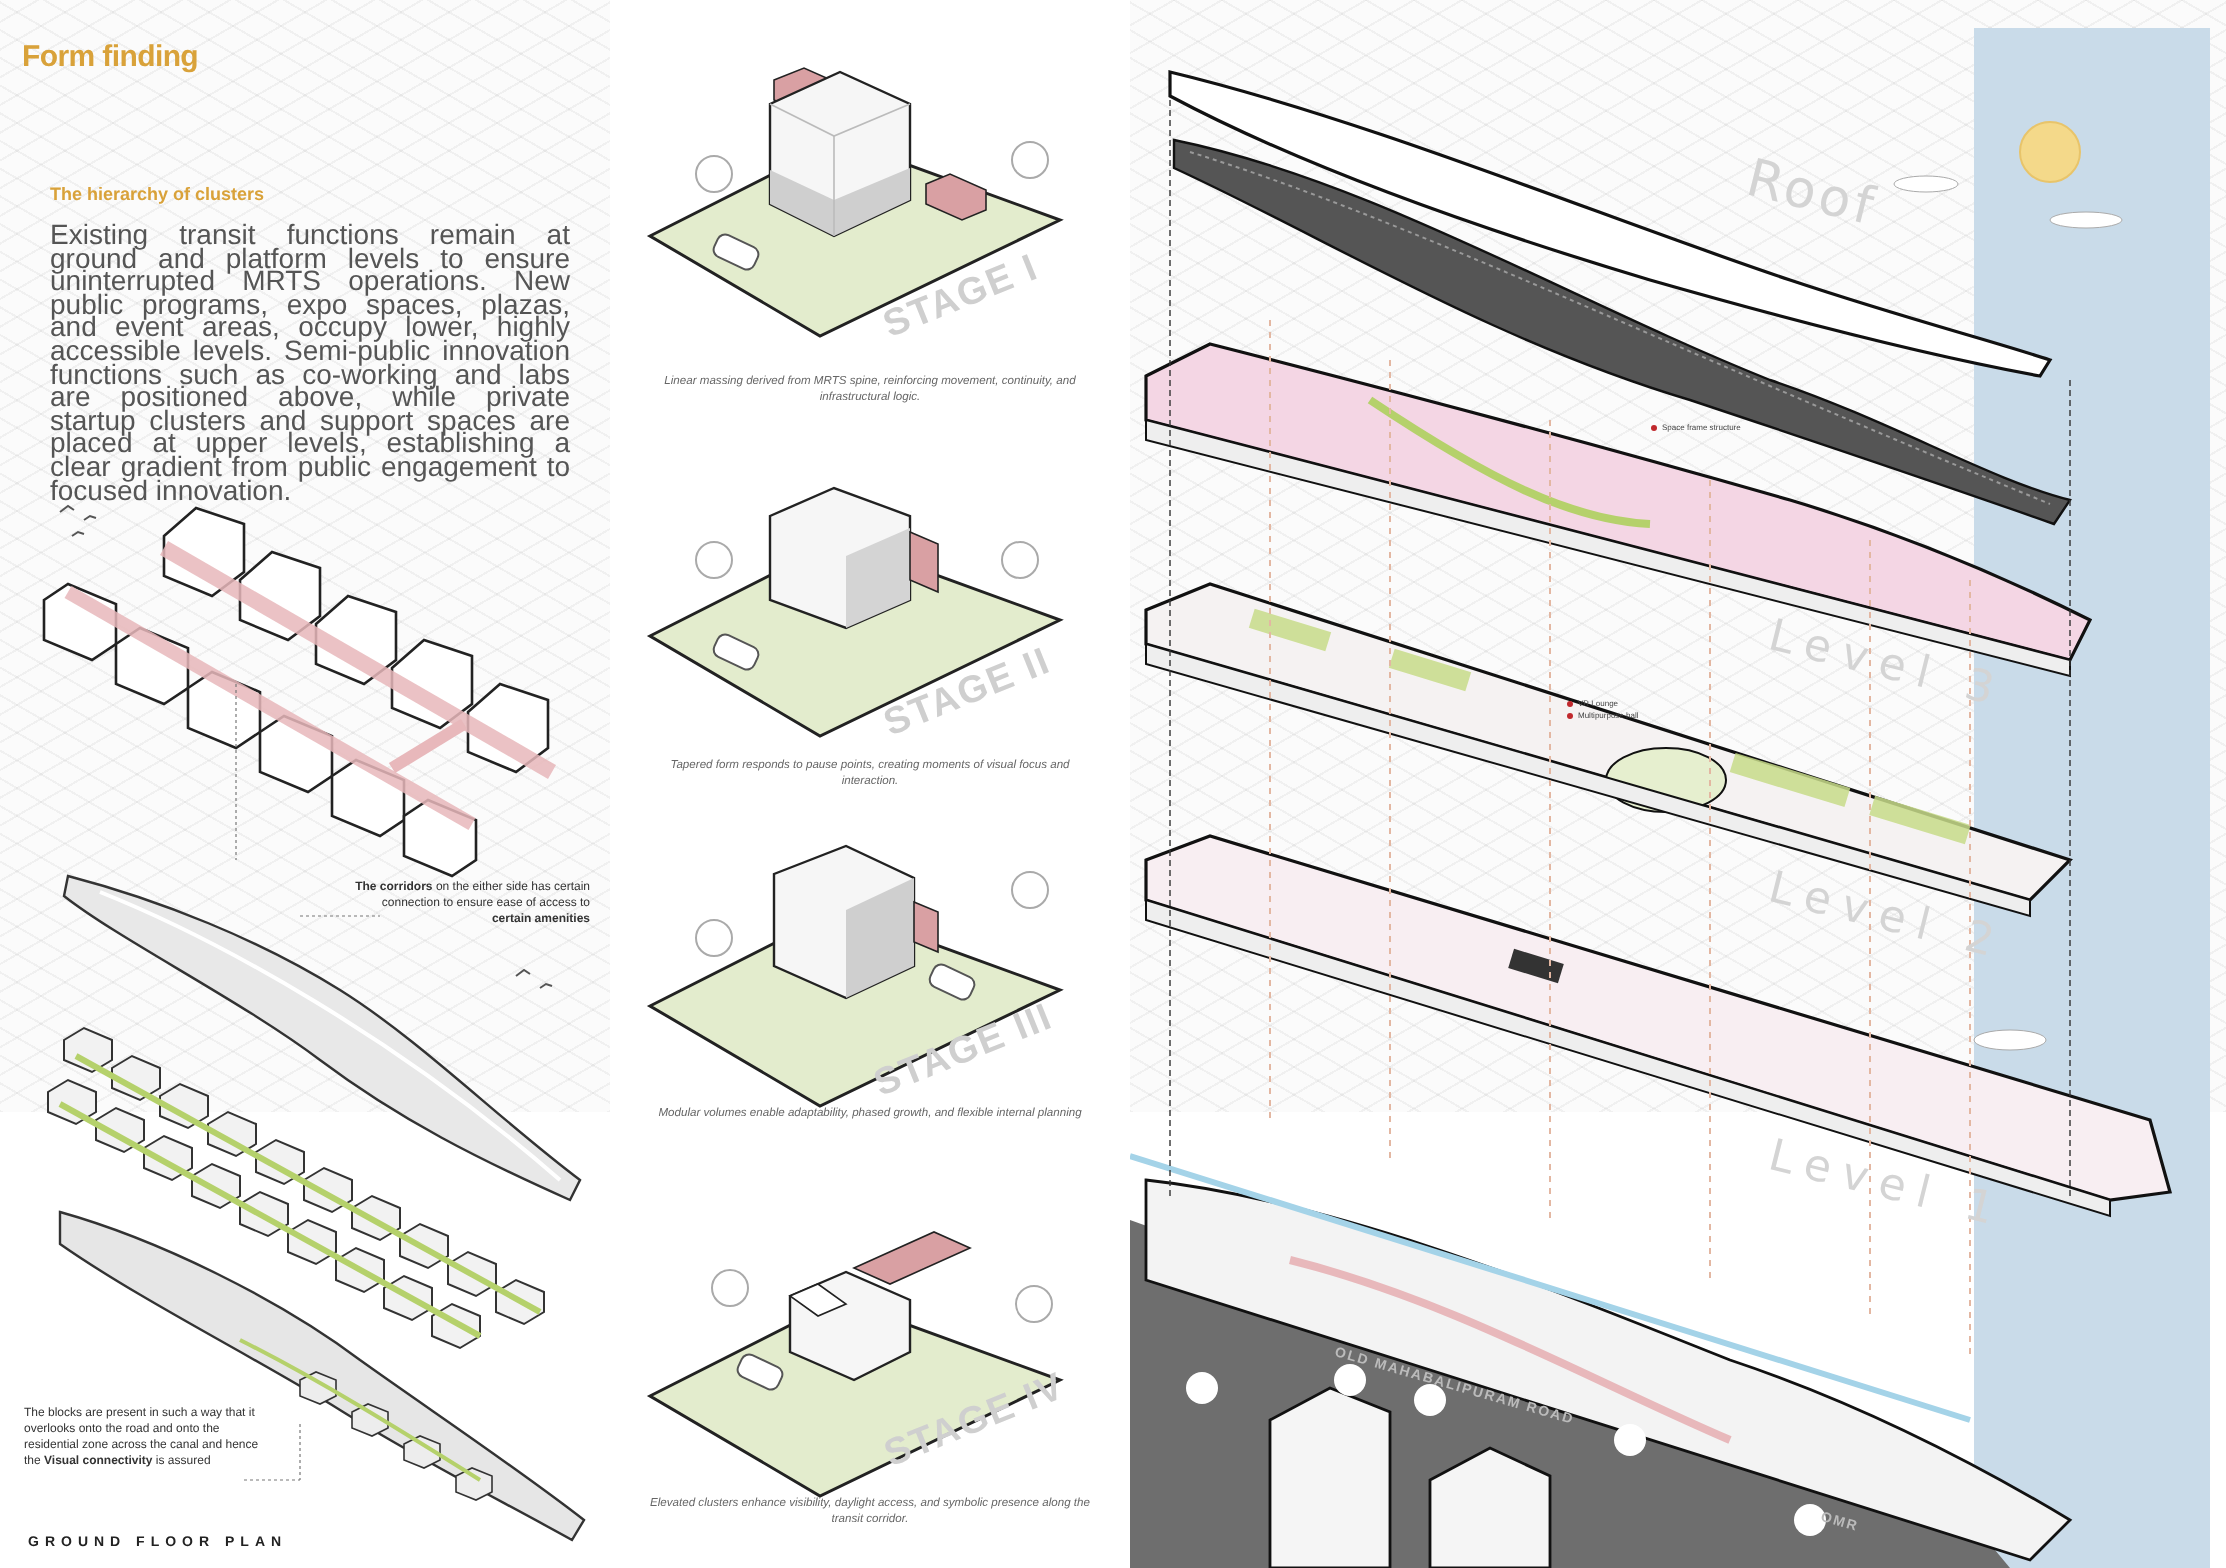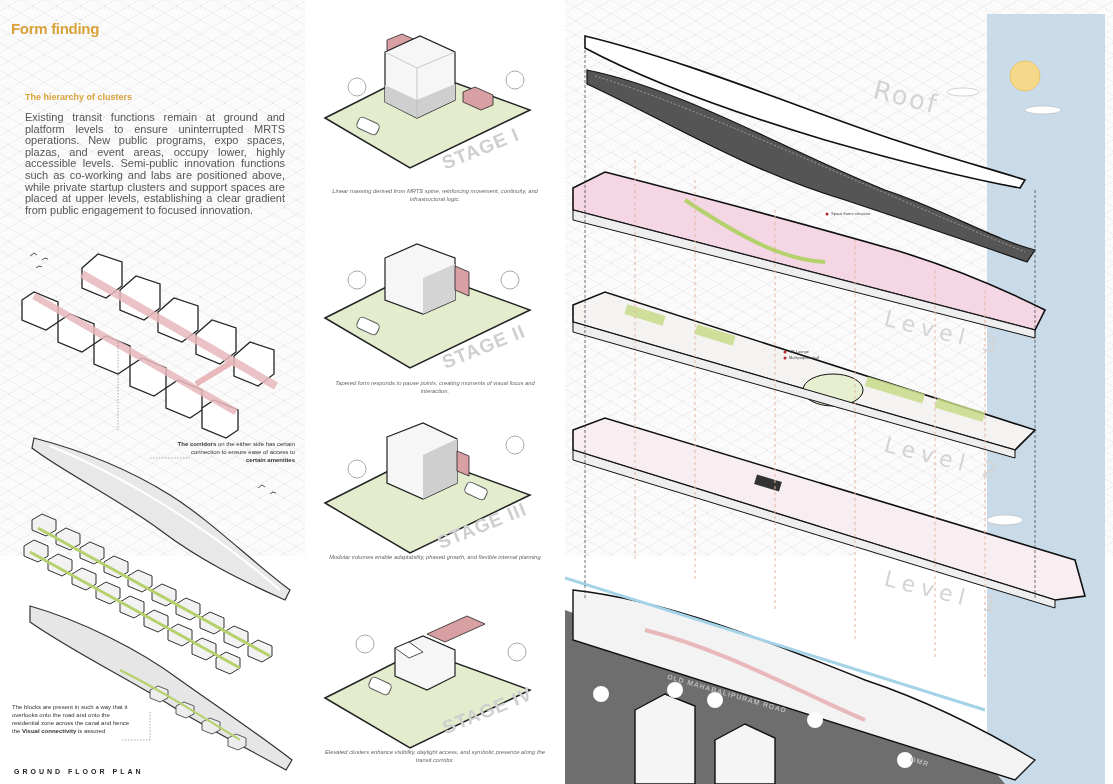--- a/index.html
+++ b/index.html
@@ -11,21 +11,21 @@
     background-color: #fbfbfb;
     background-image:
       repeating-linear-gradient(30deg, rgba(0,0,0,0.045) 0 1px, transparent 1px 12px),
       repeating-linear-gradient(-30deg, rgba(0,0,0,0.045) 0 1px, transparent 1px 12px);
   }
 
   
   #left { left: 0; width: 305px; }
   .title { position: absolute; left: 11px; top: 20px; font-size: 15px; font-weight: bold; color: #d9a23a; letter-spacing: -0.3px; }
   .subtitle { position: absolute; left: 25px; top: 92px; font-size: 9px; font-weight: bold; color: #d9a23a; }
-  .para { position: absolute; left: 25px; top: 112px; width: 260px; font-size: 11px; line-height: 11.6px; color: #555; text-align: justify; }
+  .para { position: absolute; left: 25px; top: 112px; width: 260px; font-size: 14px; line-height: 11.6px; color: #555; text-align: justify; }
   .anno { position: absolute; font-size: 6px; line-height: 8px; color: #333; }
   .anno b { font-weight: bold; }
   .gfp { position: absolute; left: 14px; top: 768px; font-size: 7px; letter-spacing: 3px; font-weight: bold; color: #222; }
 
   
   #mid { left: 305px; width: 260px; background: #fff; }
   .stage-cap { position: absolute; width: 220px; left: 20px; font-size: 5.8px; line-height: 8px; font-style: italic; color: #666; text-align: center; }
 
   
   #right { left: 565px; width: 548px; }

